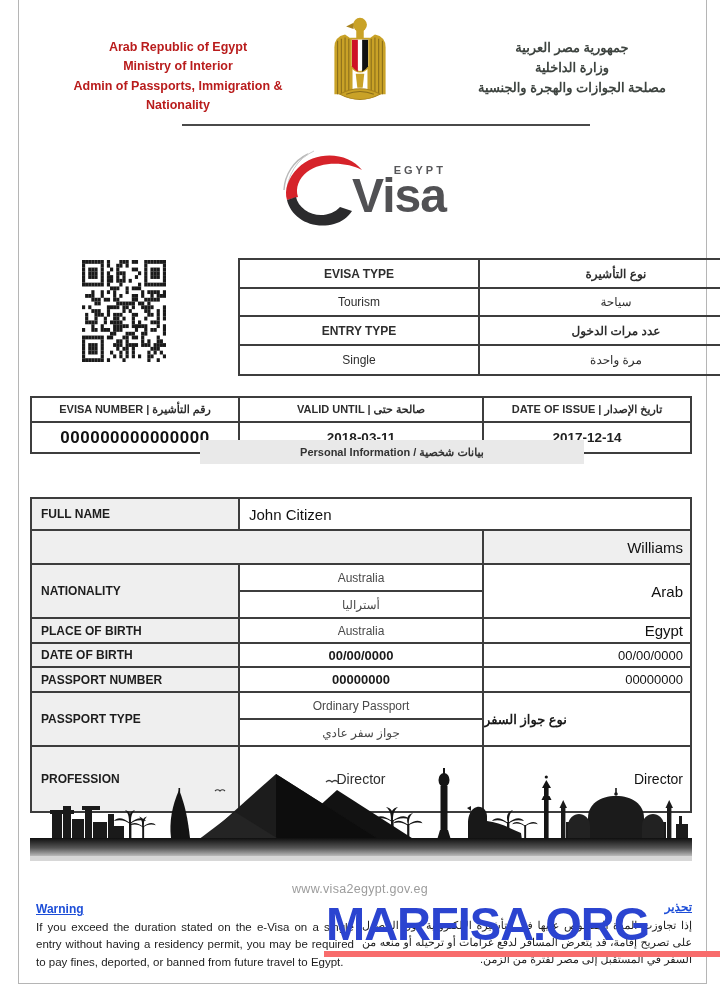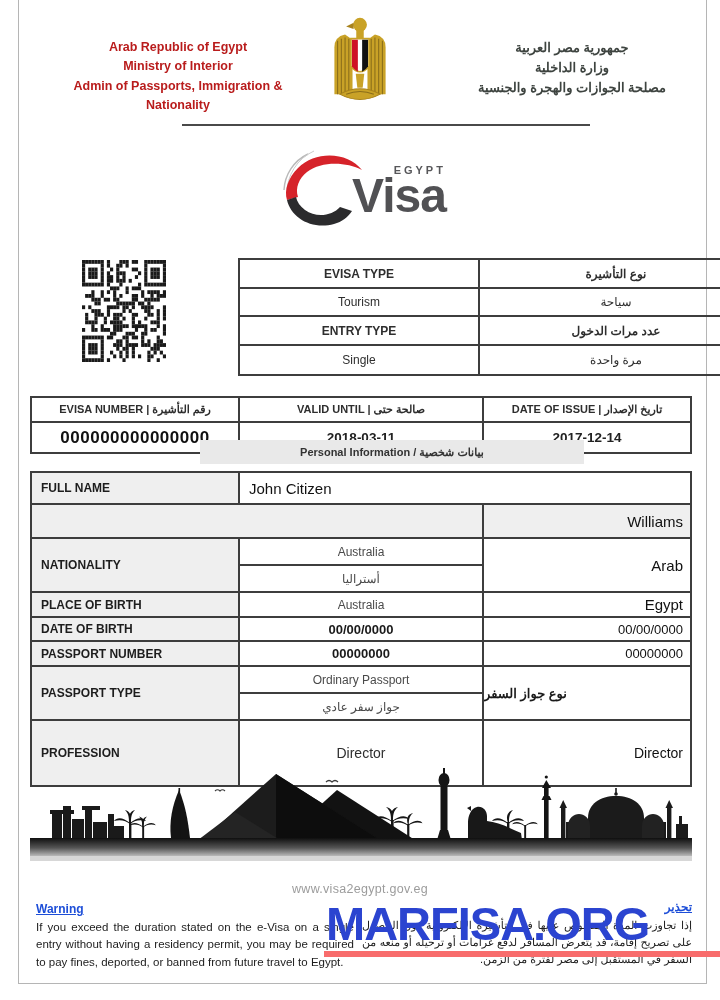--- a/index.html
+++ b/index.html
@@ -34,21 +34,21 @@
       grid-template-rows:29px 28px 29px 1fr;}
   .t1 .ar{direction:rtl;font-weight:bold;}
   .t2{position:absolute;left:30px;top:396px;width:662px;height:58px;box-sizing:border-box;
       border:2px solid #3d3d3d;display:grid;grid-template-columns:208px 244px 1fr;
       grid-template-rows:25px 1fr;}
   .t2 .hd{font-weight:bold;font-size:11px;}
   .t2 .num{font-weight:bold;font-size:17px;letter-spacing:.5px;color:#111;}
   .t2 .date{font-weight:bold;font-size:13.5px;color:#222;}
   .band{position:absolute;left:200px;top:440px;width:384px;height:24px;background:#e9e9e9;
         display:flex;align-items:center;justify-content:center;font-size:11px;font-weight:bold;color:#333;}
-  .t3{position:absolute;left:30px;top:471px;width:662px;height:316px;box-sizing:border-box;
+  .t3{position:absolute;left:30px;top:497px;width:662px;height:316px;box-sizing:border-box;
       border:2px solid #3d3d3d;display:grid;grid-template-columns:208px 244px 1fr;
       grid-template-rows:32px 34px 54px 25px 24px 25px 54px 1fr;}
   .lbl{justify-content:flex-start;padding-left:9px;font-weight:bold;font-size:12px;color:#1d1d1d;background:#efefef;}
   .valL{justify-content:flex-start;padding-left:9px;font-size:15px;color:#111;}
   .valR{justify-content:flex-end;padding-right:7px;font-size:15px;color:#111;}
   .valR.sm{font-size:13px;} .valR.md{font-size:14px;}
   .stack{display:flex;flex-direction:column;align-items:stretch;justify-content:center;padding:0;}
   .stack .half{flex:1;display:flex;align-items:center;justify-content:center;font-size:12px;color:#4a4a4a;}
   .stack .half.b{border-bottom:2px solid #3d3d3d;}
   .mid-sm{font-size:12px;color:#4a4a4a;}

